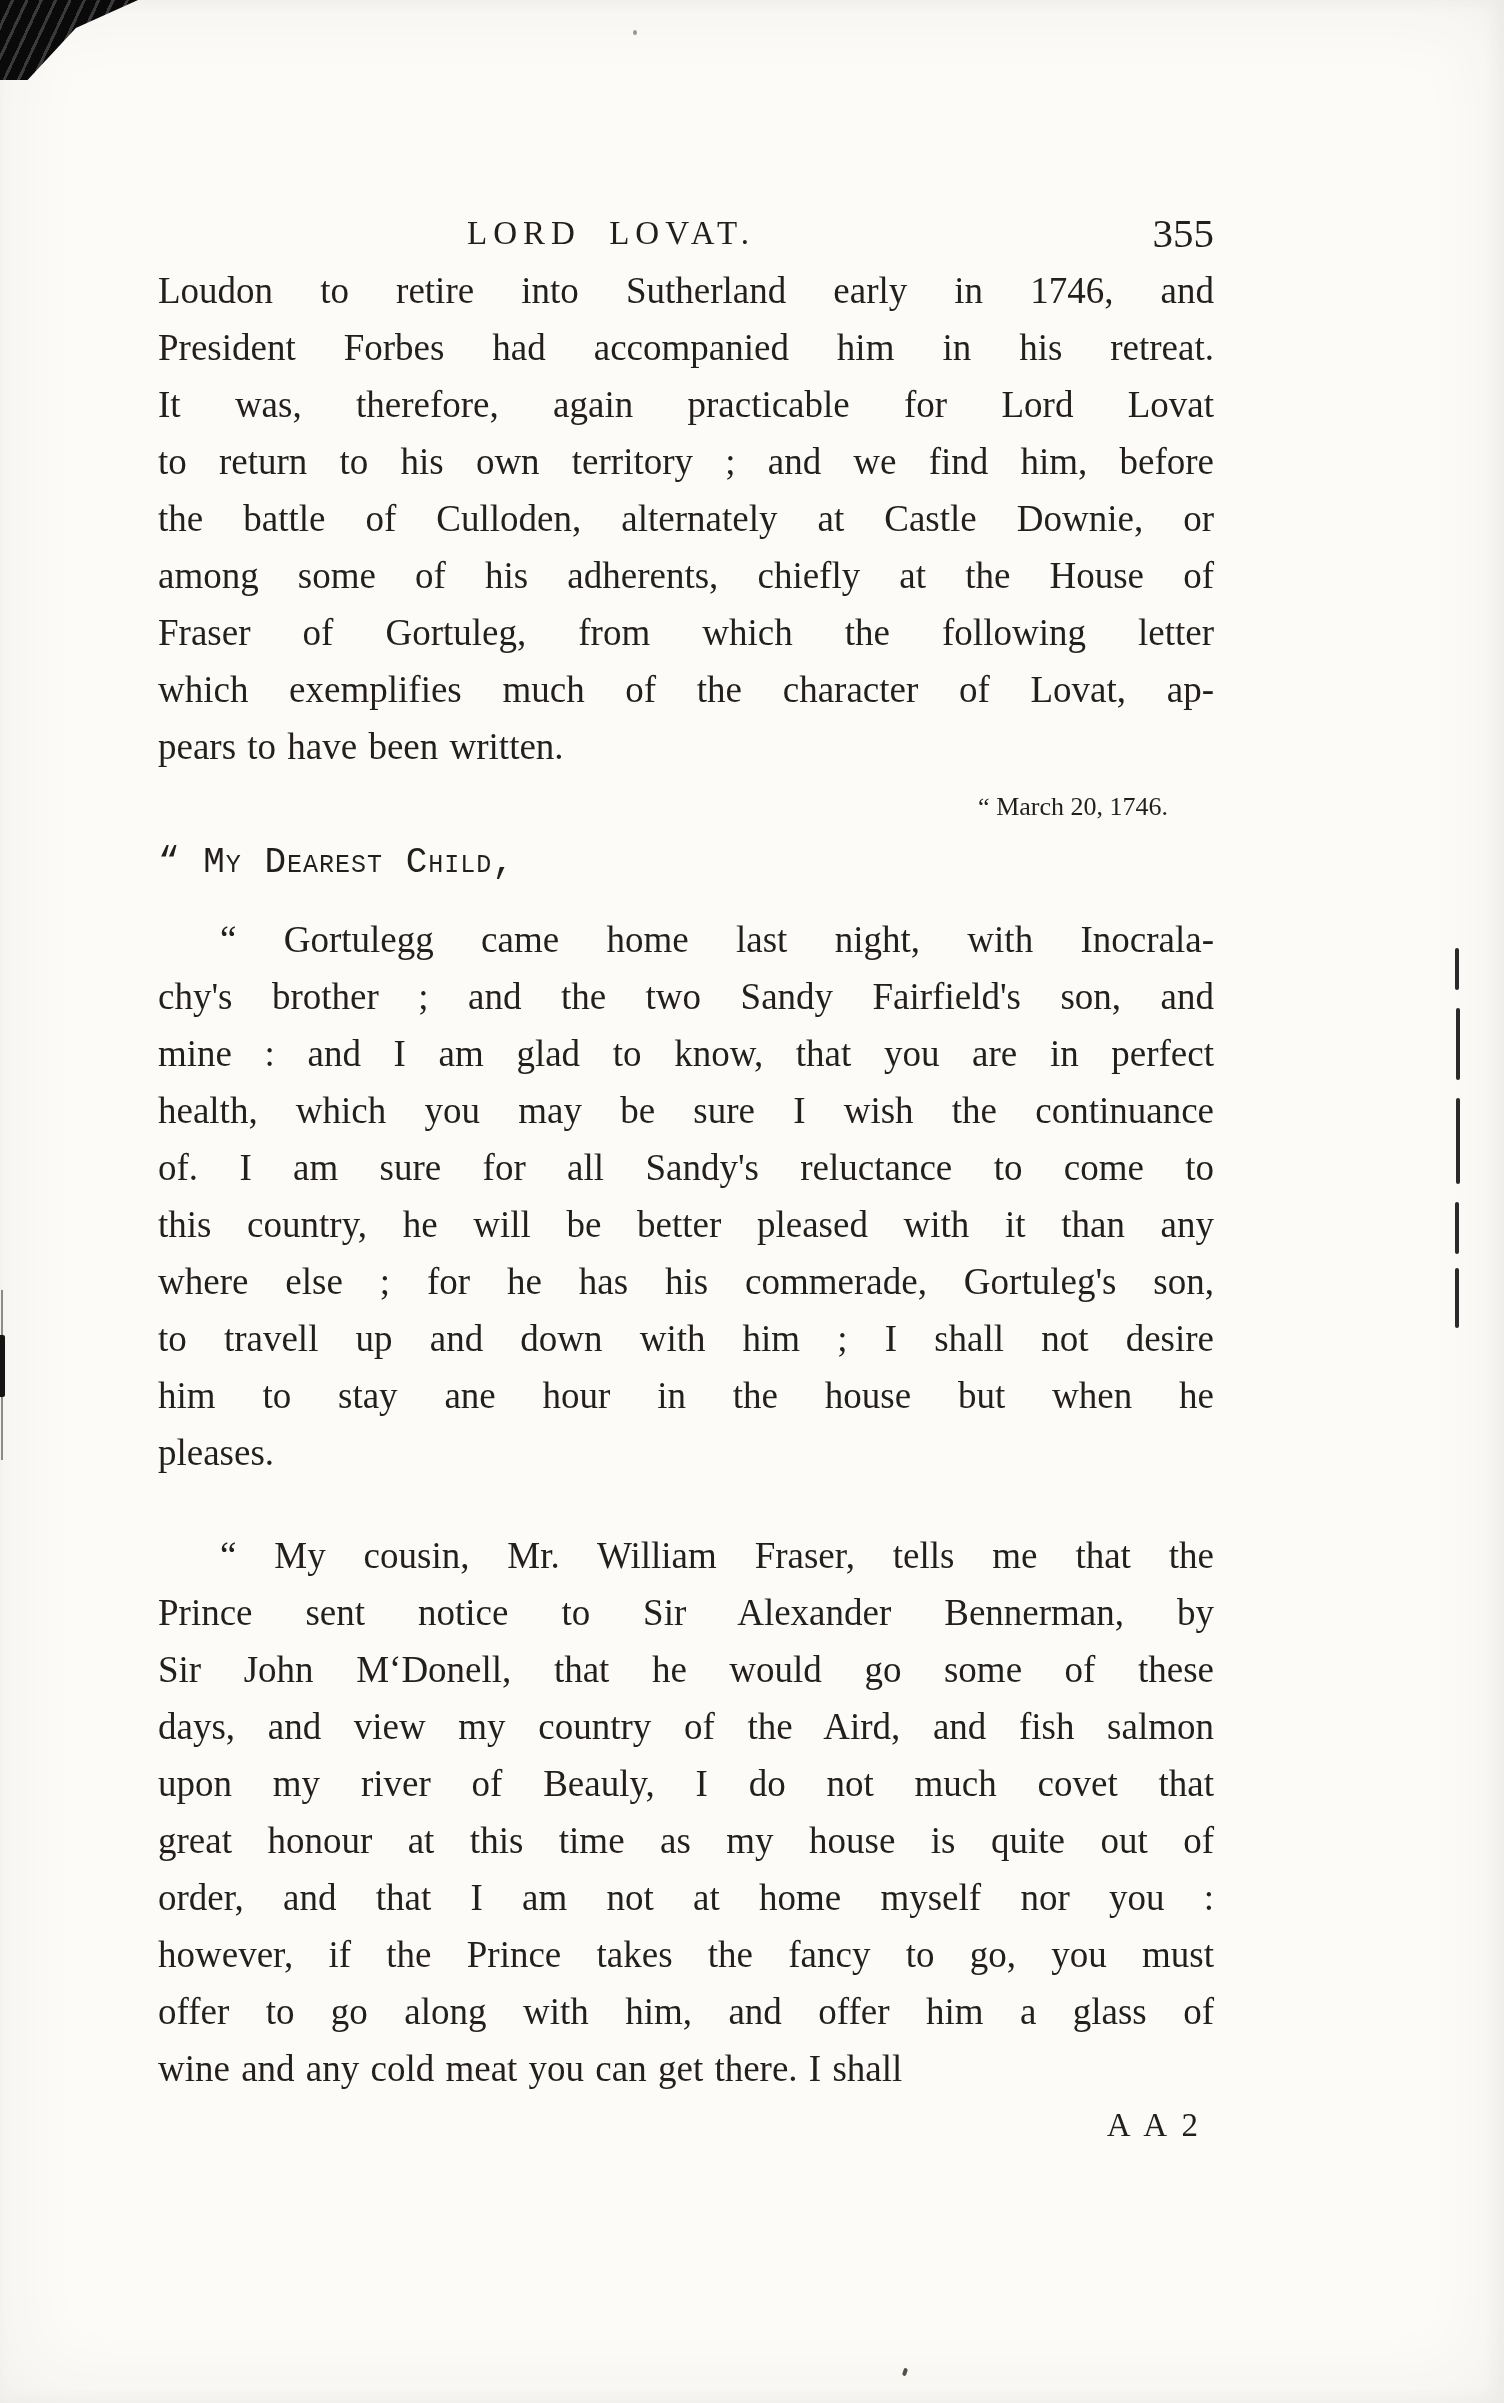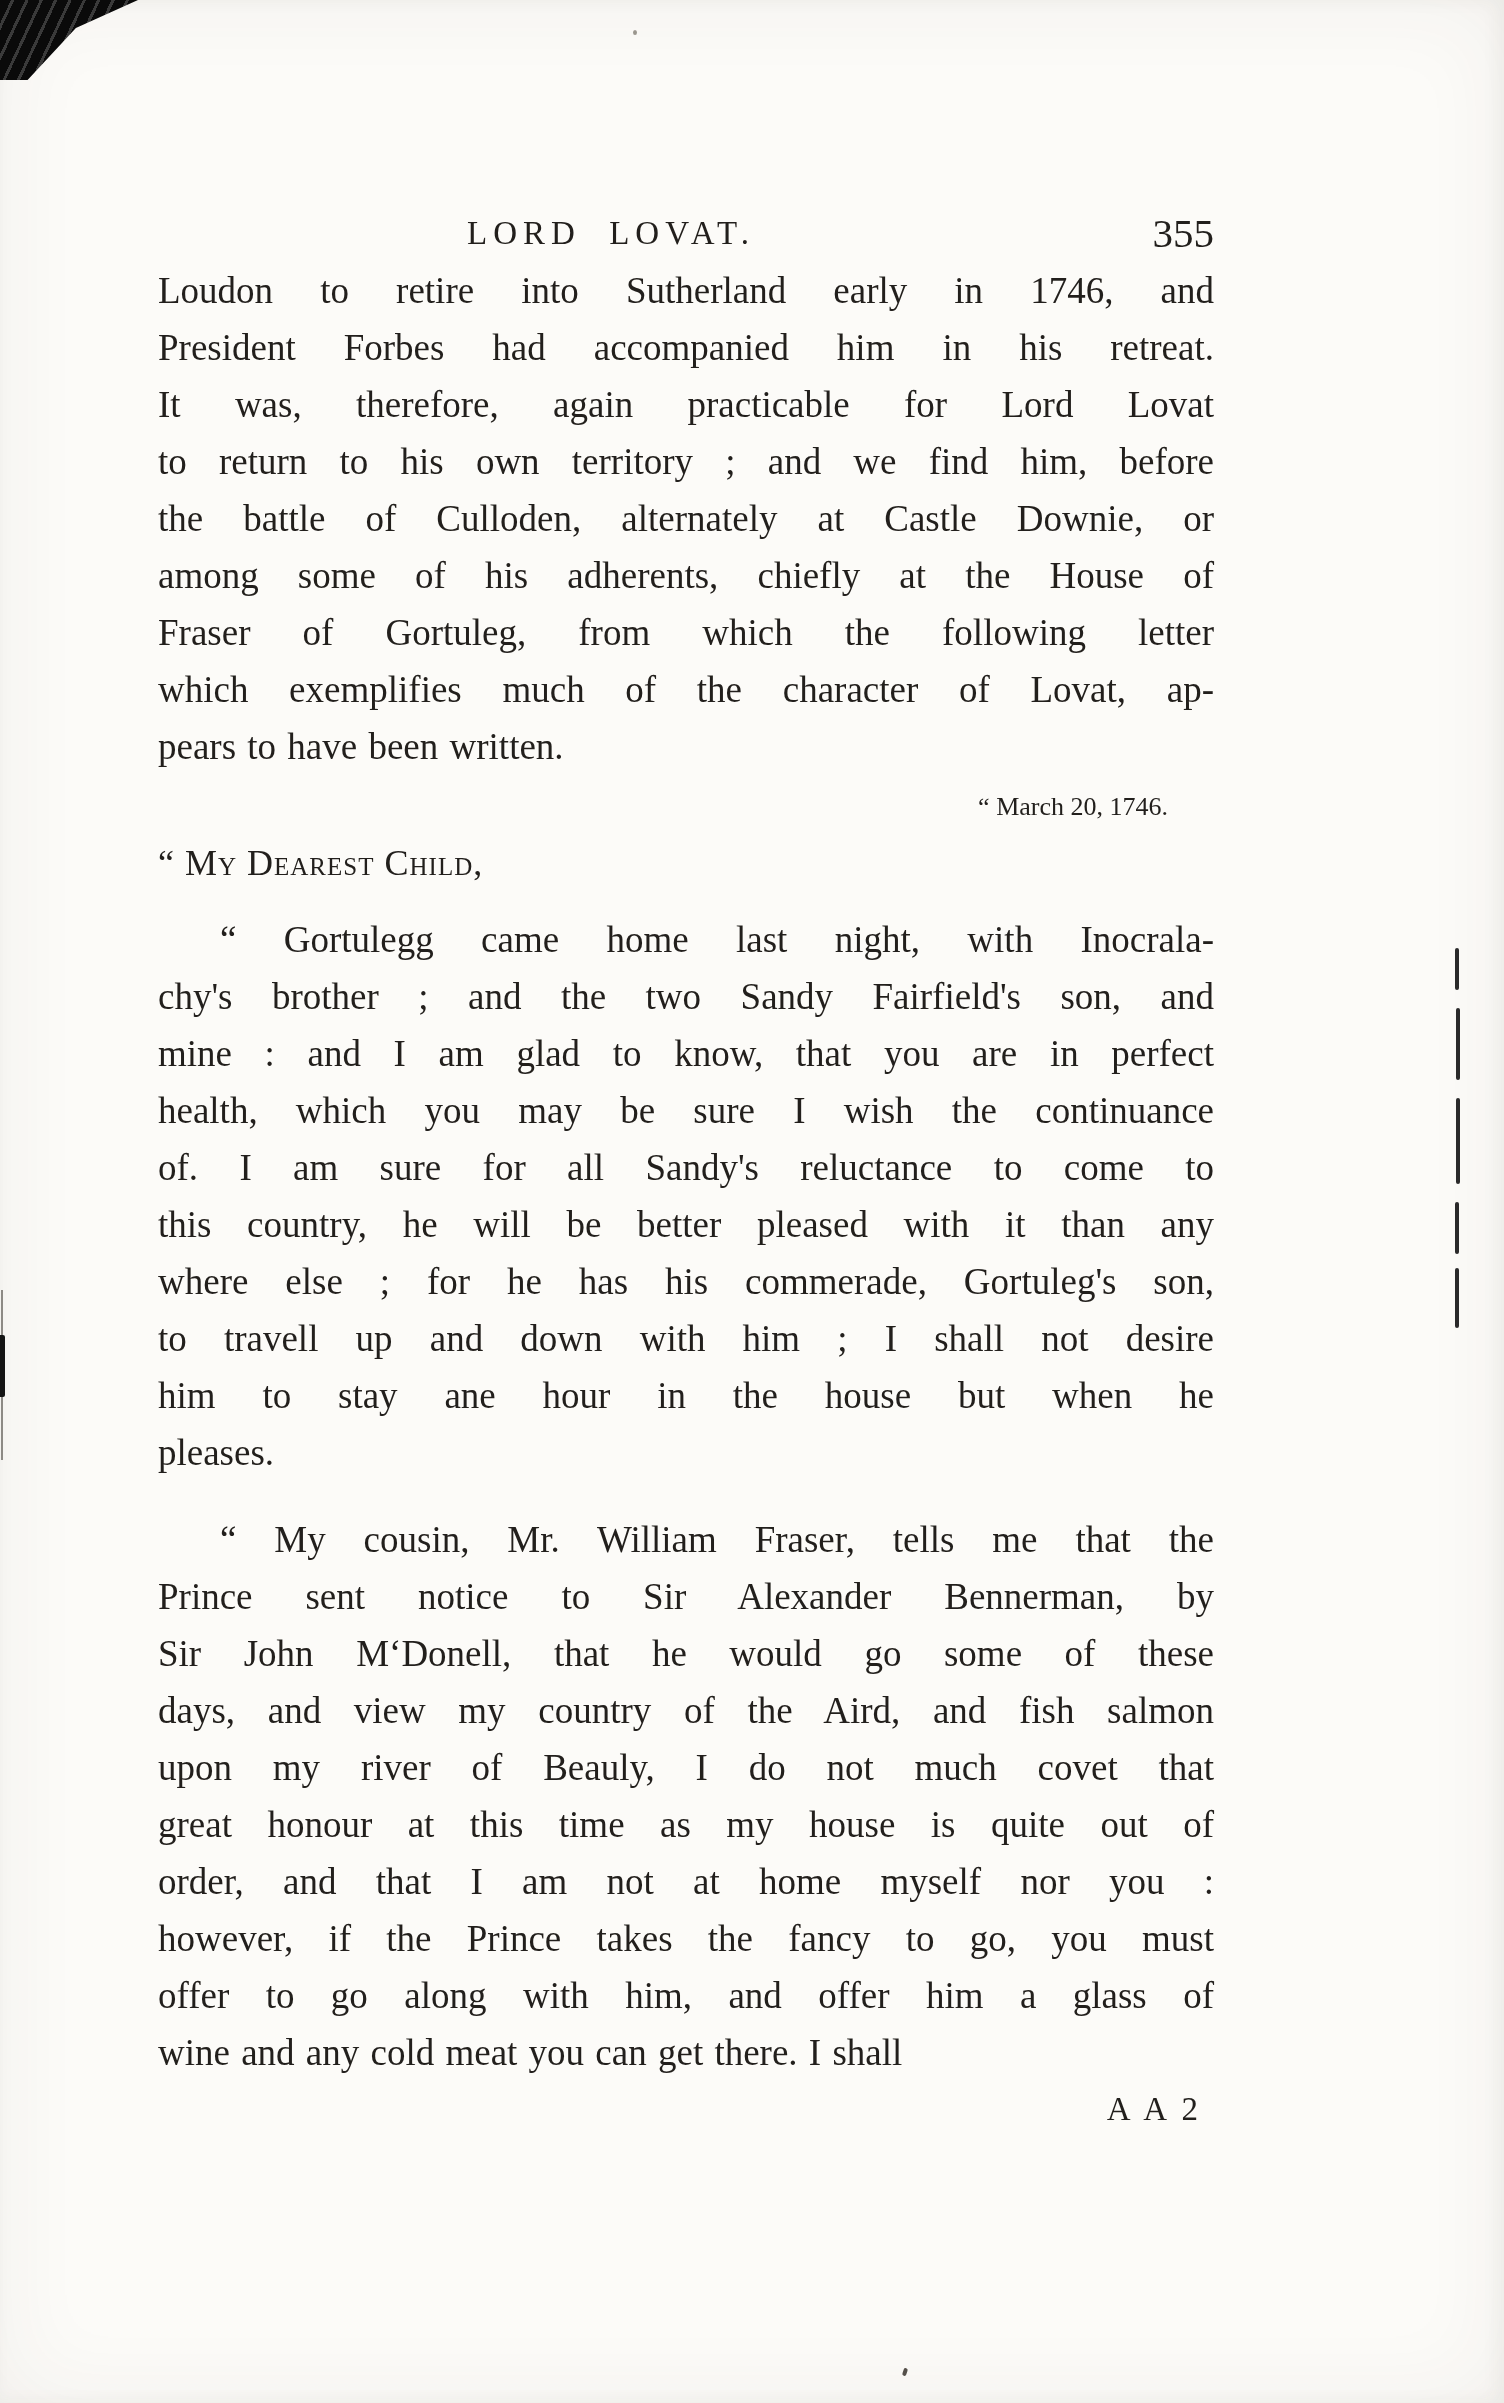--- a/index.html
+++ b/index.html
@@ -44,21 +44,21 @@
   .page-number {
     position: absolute;
     right: 0;
     top: 0;
     font-size: 41px;
     line-height: 57px;
   }
   .paragraph { }
   .text-blocks > .paragraph:first-child { margin-top: 0; }
   .salutation + .paragraph { margin-top: 22px; }
-  .paragraph + .paragraph { margin-top: 30px; }
+  .paragraph + .paragraph { margin-top: 46px; }
   .line {
     font-size: 37px;
     line-height: 57px;
     height: 57px;
     text-align: justify;
     text-align-last: justify;
     word-spacing: 2px;
   }
   .line.last {
     text-align: left;
@@ -73,20 +73,21 @@
     padding-right: 46px;
     font-size: 26px;
     line-height: 44px;
   }
   .salutation {
     margin-top: 8px;
     font-size: 36px;
     line-height: 52px;
     font-variant: small-caps;
     letter-spacing: 1px;
+    font-family: Liberation Mono, monospace;
   }
   .page-footer {
     margin-top: 8px;
     text-align: right;
     padding-right: 12px;
     font-size: 33px;
     letter-spacing: 4px;
     line-height: 40px;
   }
   

